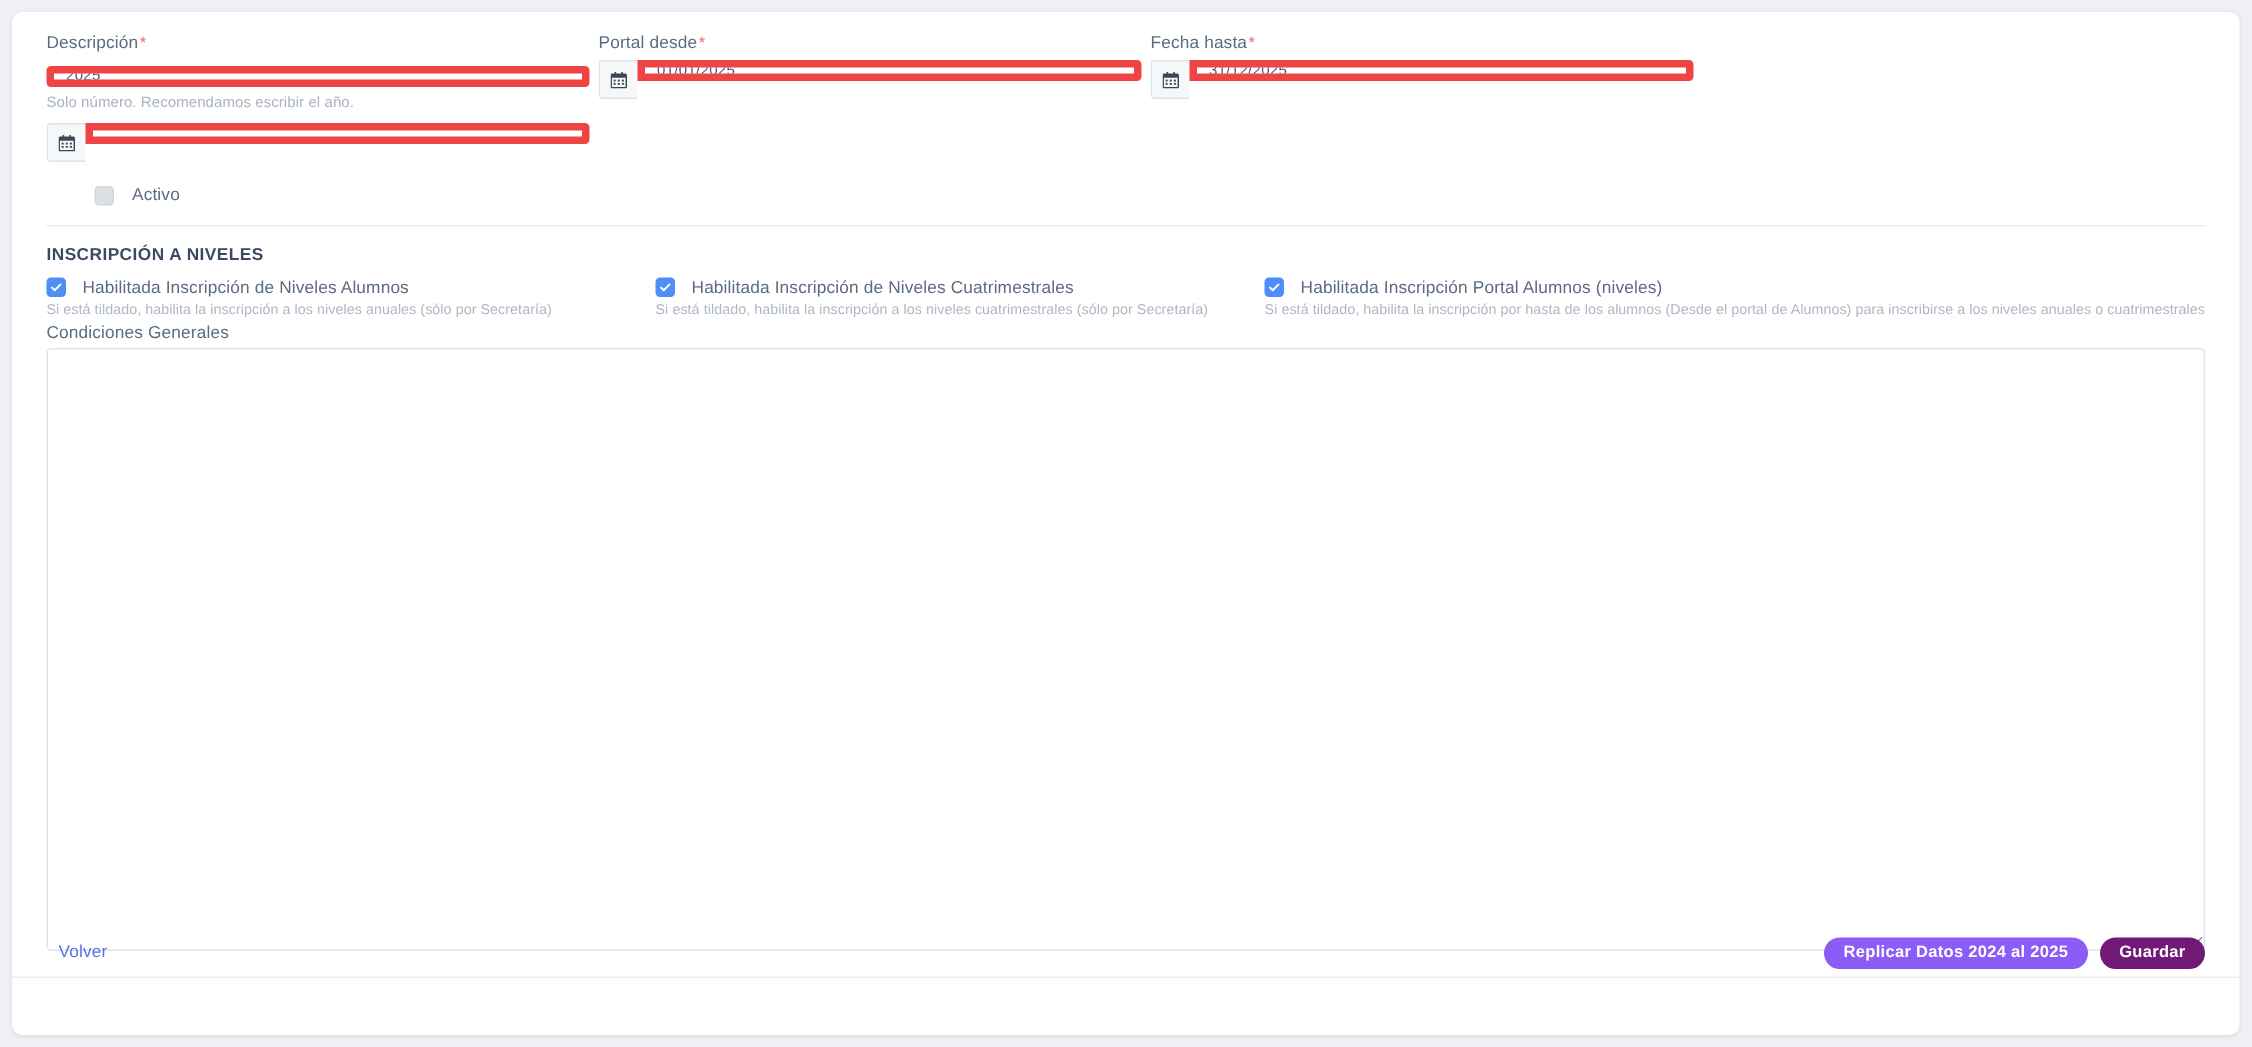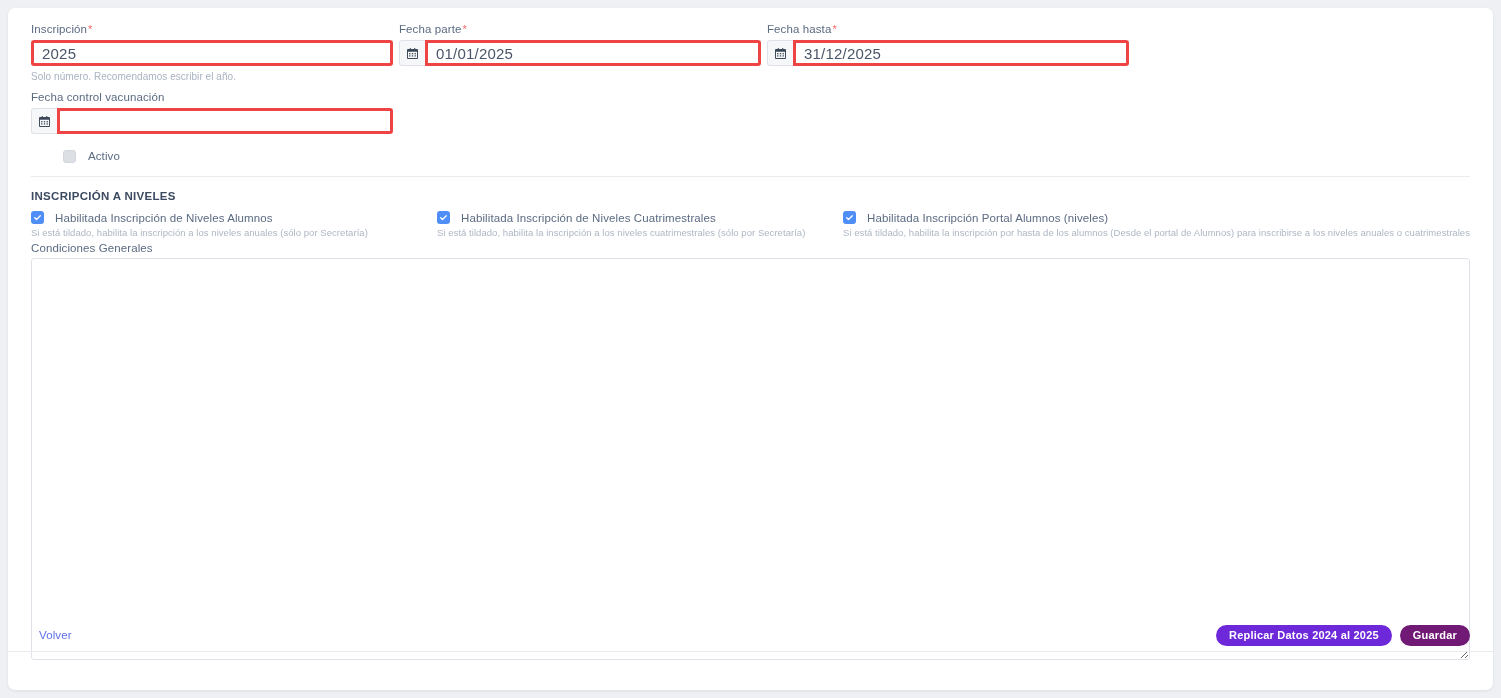--- a/index.html
+++ b/index.html
@@ -64,25 +64,25 @@
     display: flex;
     align-items: flex-start;
   }
   .col-desc { width: 362px; }
   .col-gap  { width: 6px; }
   .col-date { width: 362px; }
 
   
   .form-control {
     width: 100%;
-    height: 26px;
-    border: 3px solid #ef4444;
+    height: 14px;
+    border: 5px solid #ef4444;
     border-radius: 3px;
     background: #fff;
-    font-size: 15px;
+    font-size: 10px;
     color: #4a5568;
     padding: 0 8px;
     outline: none;
     font-family: "Liberation Sans", sans-serif;
     letter-spacing: 0.2px;
   }
   .form-control::placeholder { color: #b9c1cc; }
 
   .input-group {
     display: flex;
@@ -255,45 +255,45 @@
     font-weight: bold;
     color: #ffffff;
     letter-spacing: 0.2px;
     cursor: pointer;
     height: 21px;
     padding: 0 13px;
     display: inline-flex;
     align-items: center;
     justify-content: center;
   }
-  .btn-replicate { background: #6d28d9; }
+  .btn-replicate { background: #8b5cf6; }
   .btn-save { background: #701a75; }
 </style>
 </head>
 <body>
 
 <div class="page">
   <div class="card">
     <div class="card-body">
 
       <div class="row-top">
 
         <div class="col-desc">
           <label class="field-label">
-            <span>Inscripción</span><span class="req">*</span>
+            <span>Descripción</span><span class="req">*</span>
           </label>
           <input class="form-control" type="text" value="2025" style="">
           <div class="help-text">Solo número. Recomendamos escribir el año.</div>
         </div>
 
         <div class="col-gap"></div>
 
         <div class="col-date">
           <label class="field-label">
-            <span>Fecha parte</span><span class="req">*</span>
+            <span>Portal desde</span><span class="req">*</span>
           </label>
           <div class="input-group">
             <span class="input-group-prefix">
               <svg class="cal-svg" width="11" height="11" viewBox="0 0 16 16" fill="currentColor" aria-hidden="true">
                 <path d="M4 0h1.5v1.5h5V0H12v1.5h2.5A1.5 1.5 0 0 1 16 3v11.5A1.5 1.5 0 0 1 14.5 16h-13A1.5 1.5 0 0 1 0 14.5V3a1.5 1.5 0 0 1 1.5-1.5H4V0zm10.6 5.5H1.4v9h13.2v-9z"></path>
                 <rect x="3" y="7.4" width="2" height="1.8"></rect>
                 <rect x="7" y="7.4" width="2" height="1.8"></rect>
                 <rect x="11" y="7.4" width="2" height="1.8"></rect>
                 <rect x="3" y="10.6" width="2" height="1.8"></rect>
                 <rect x="7" y="10.6" width="2" height="1.8"></rect>
@@ -321,21 +321,20 @@
                 <rect x="7" y="10.6" width="2" height="1.8"></rect>
                 <rect x="11" y="10.6" width="2" height="1.8"></rect>
               </svg>
             </span>
             <input class="form-control" type="text" value="31/12/2025" style="">
           </div>
         </div>
       </div>
 
       <div style="width:362px; margin-top:7px;">
-        <label class="field-label">Fecha control vacunación</label>
         <div class="input-group">
           <span class="input-group-prefix">
             <svg class="cal-svg" width="11" height="11" viewBox="0 0 16 16" fill="currentColor" aria-hidden="true">
               <path d="M4 0h1.5v1.5h5V0H12v1.5h2.5A1.5 1.5 0 0 1 16 3v11.5A1.5 1.5 0 0 1 14.5 16h-13A1.5 1.5 0 0 1 0 14.5V3a1.5 1.5 0 0 1 1.5-1.5H4V0zm10.6 5.5H1.4v9h13.2v-9z"></path>
               <rect x="3" y="7.4" width="2" height="1.8"></rect>
               <rect x="7" y="7.4" width="2" height="1.8"></rect>
               <rect x="11" y="7.4" width="2" height="1.8"></rect>
               <rect x="3" y="10.6" width="2" height="1.8"></rect>
               <rect x="7" y="10.6" width="2" height="1.8"></rect>
               <rect x="11" y="10.6" width="2" height="1.8"></rect>

